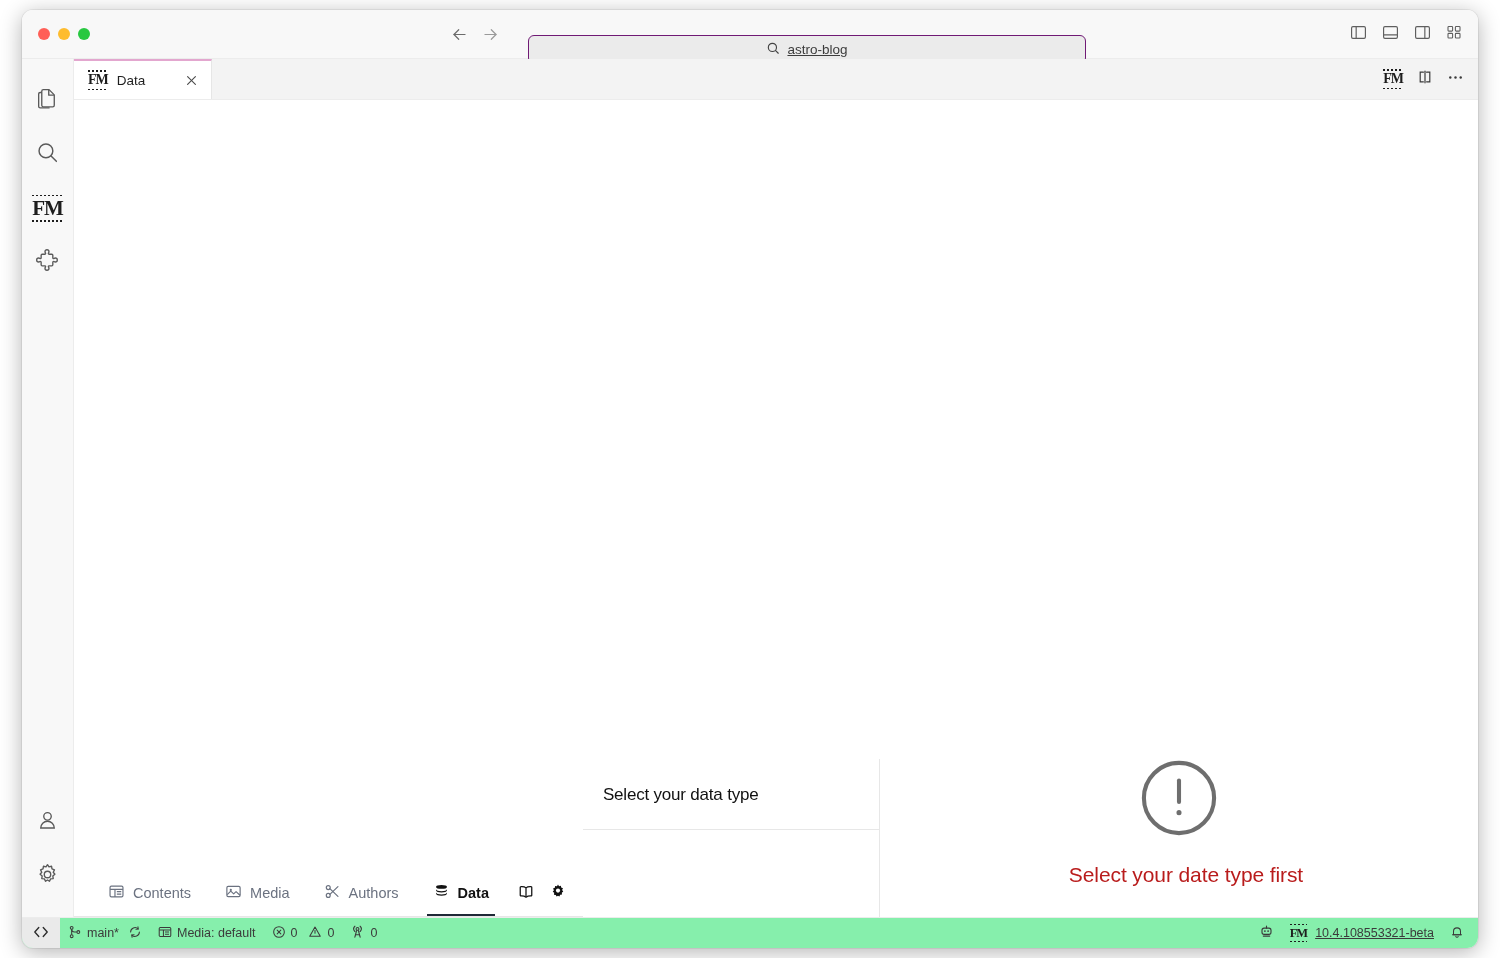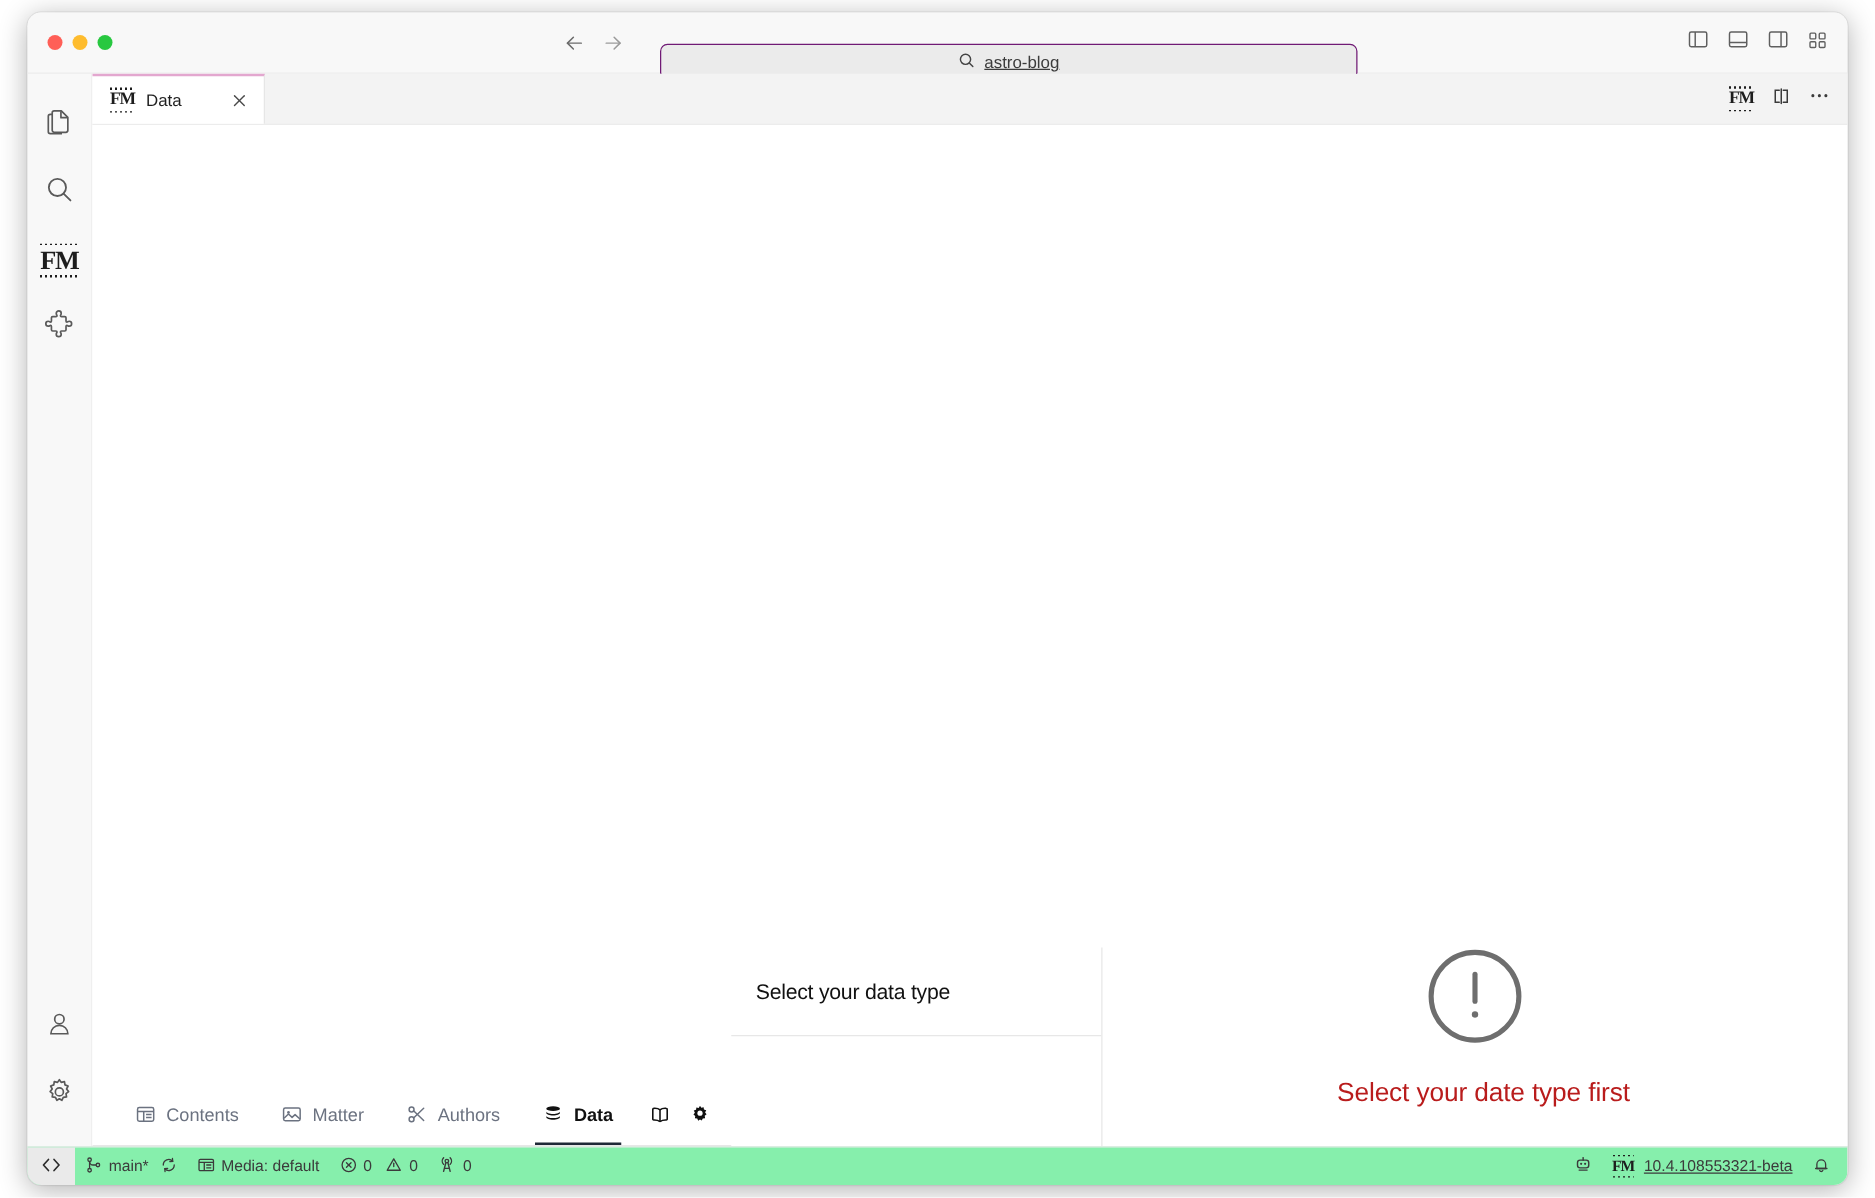--- a/index.html
+++ b/index.html
@@ -498,21 +498,21 @@
             </div>
 
             <div class="fm-nav-item">
               <span>
                 <svg width="17" height="17" viewBox="0 0 20 20" fill="none" stroke="#6b7280" stroke-width="1.4" stroke-linejoin="round">
                     <rect x="2.2" y="4" width="15.6" height="12" rx="1.6"></rect>
                     <circle cx="6.8" cy="8.2" r="1.3" fill="#6b7280" stroke="none"></circle>
                     <path d="M2.6 13.6l4.2-4 3.4 3.2 2.8-2.6 4.6 4.2"></path>
                   </svg>
               </span>
-              <span>Matter</span>
+              <span>Media</span>
             </div>
 
             <div class="fm-nav-item">
               <span>
                 <svg width="17" height="17" viewBox="0 0 20 20" fill="none" stroke="#6b7280" stroke-width="1.4" stroke-linecap="round">
                     <circle cx="5" cy="14.6" r="2.3"></circle>
                     <circle cx="5" cy="5.4" r="2.3"></circle>
                     <line x1="6.9" y1="13.4" x2="16.4" y2="4.2"></line>
                     <line x1="6.9" y1="6.6" x2="16.4" y2="15.8"></line>
                   </svg>

